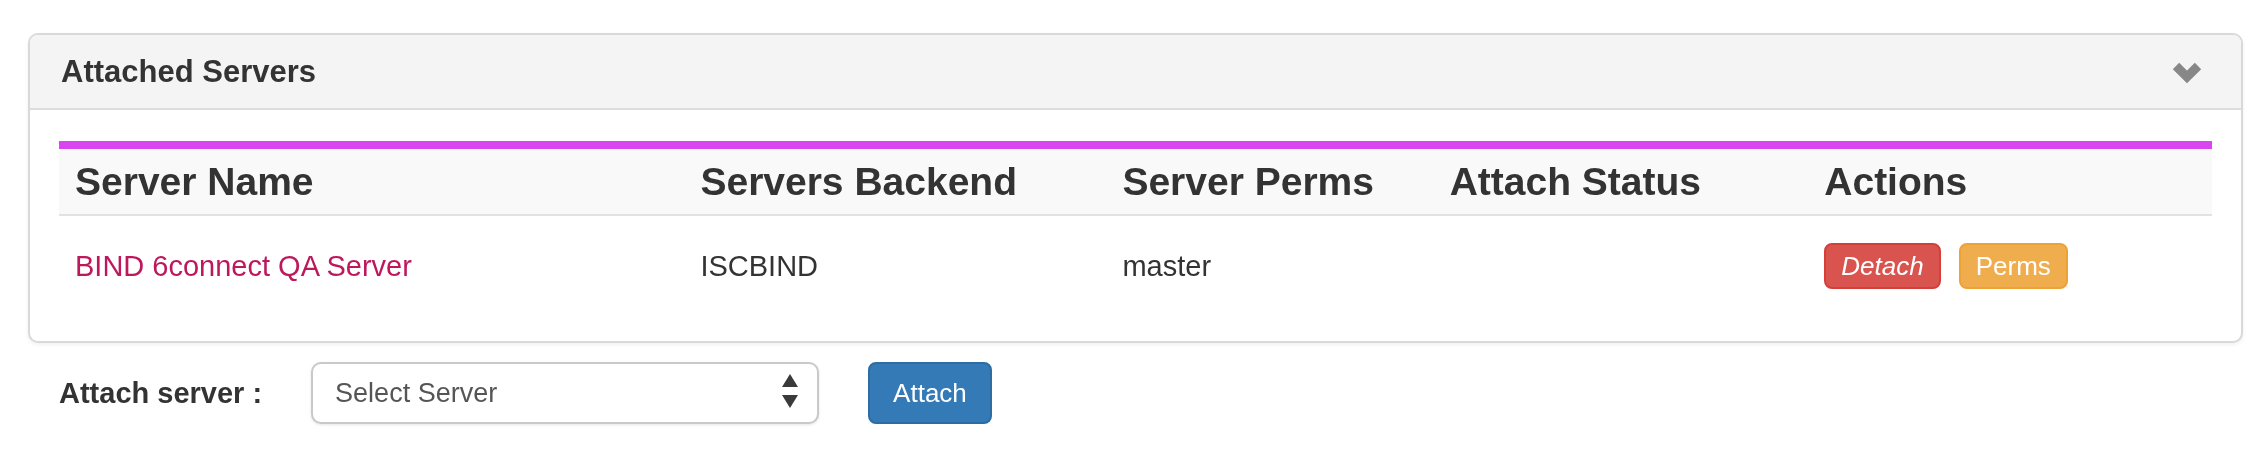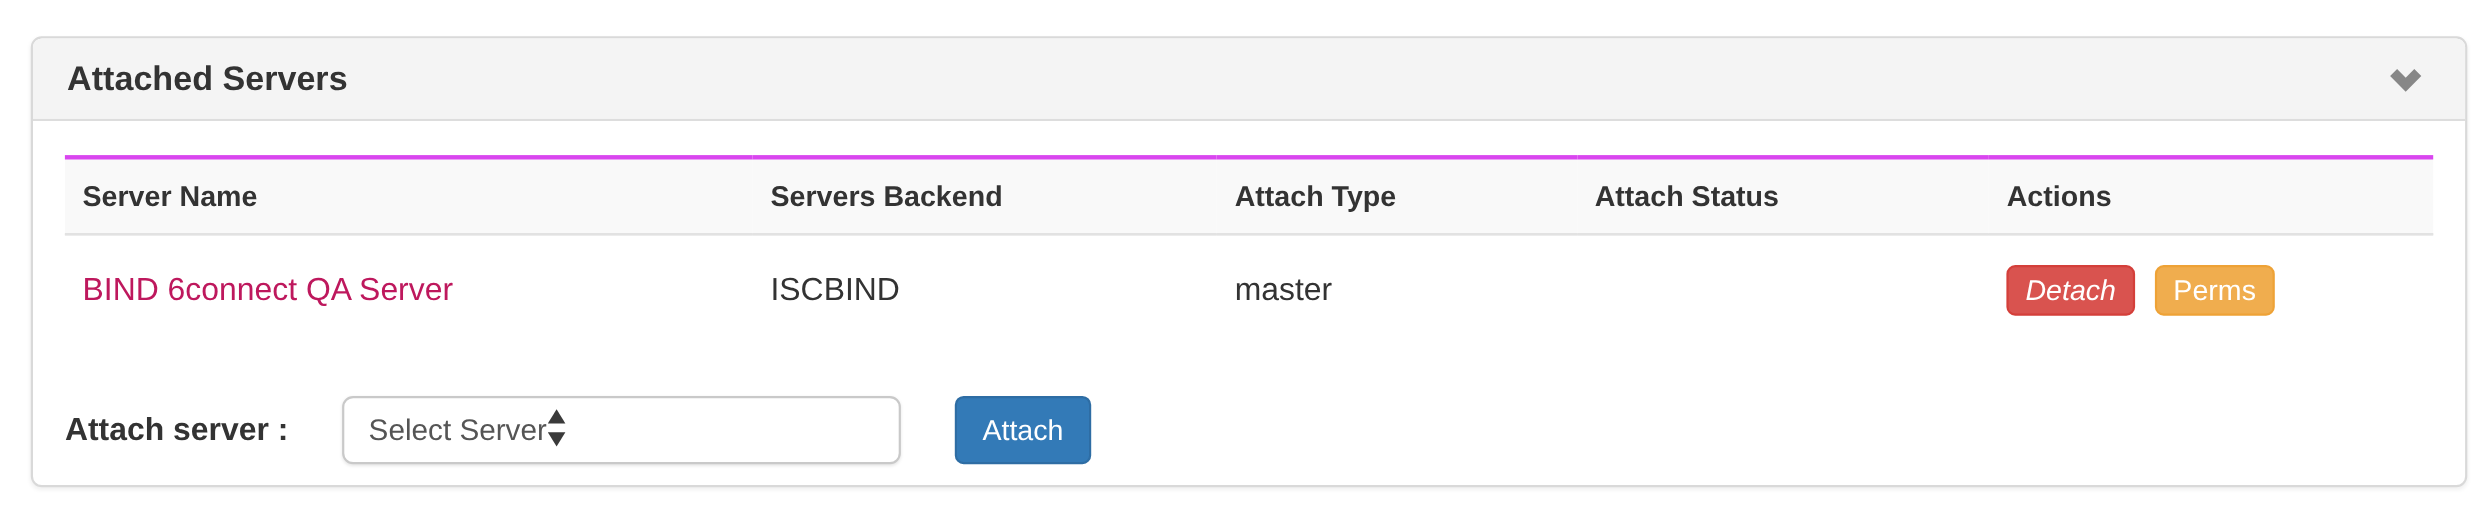--- a/index.html
+++ b/index.html
@@ -6,21 +6,21 @@
   html, body {
     width: 2264px; height: 474px;
     background: #ffffff;
     font-family: "Liberation Sans", sans-serif;
     color: #333333;
     position: relative;
   }
   .panel {
     position: absolute;
     left: 28px; top: 33px;
-    width: 2215px; height: 410px;
+    width: 2215px; height: 310px;
     background: #ffffff;
     border: 2px solid #d9d9d9;
     border-radius: 10px;
     box-shadow: 0 2px 4px rgba(0,0,0,0.06);
   }
   .panel-heading {
     height: 75px;
     background: #f4f4f4;
     border-bottom: 2px solid #dddddd;
     border-radius: 8px 8px 0 0;
@@ -41,27 +41,27 @@
   }
   .panel-body { padding: 31px 29px 0 29px; }
 
   table.servers {
     width: 100%;
     border-collapse: collapse;
     table-layout: fixed;
   }
   table.servers thead th {
     background: #f9f9f9;
-    border-top: 4px solid #d946ef;
+    border-top: 8px solid #d946ef;
     border-bottom: 2px solid #e2e2e2;
     height: 70px;
     text-align: left;
     vertical-align: middle;
     padding: 0 16px;
-    font-size: 26px;
+    font-size: 39px;
     font-weight: 700;
     color: #333333;
   }
   table.servers tbody td {
     padding: 27px 16px 23px 16px;
     font-size: 29px;
     color: #333333;
     vertical-align: middle;
     white-space: nowrap;
   }
@@ -99,21 +99,21 @@
     white-space: nowrap;
   }
   .select-box {
     width: 508px; height: 62px;
     background: #ffffff;
     border: 2px solid #c9c9c9;
     border-radius: 10px;
     box-shadow: 0 1px 3px rgba(0,0,0,0.10);
     display: flex;
     align-items: center;
-    justify-content: flex-start;
+    justify-content: space-between;
     padding: 0 18px 0 22px;
     margin-right: 11px;
     cursor: pointer;
   }
   .select-value {
     font-size: 27px;
     color: #555555;
     white-space: nowrap;
     overflow: hidden;
   }
@@ -152,21 +152,21 @@
         <col style="width:29.05%">
         <col style="width:19.6%">
         <col style="width:15.2%">
         <col style="width:17.4%">
         <col style="width:18.75%">
       </colgroup>
       <thead>
         <tr>
           <th>Server Name</th>
           <th>Servers Backend</th>
-          <th>Attach Type</th>
+          <th>Server Perms</th>
           <th>Attach Status</th>
           <th>Actions</th>
         </tr>
       </thead>
       <tbody>
         <tr>
           <td>
             <a class="server-link" href="#">BIND 6connect QA Server</a>
           </td>
           <td>ISCBIND</td>

